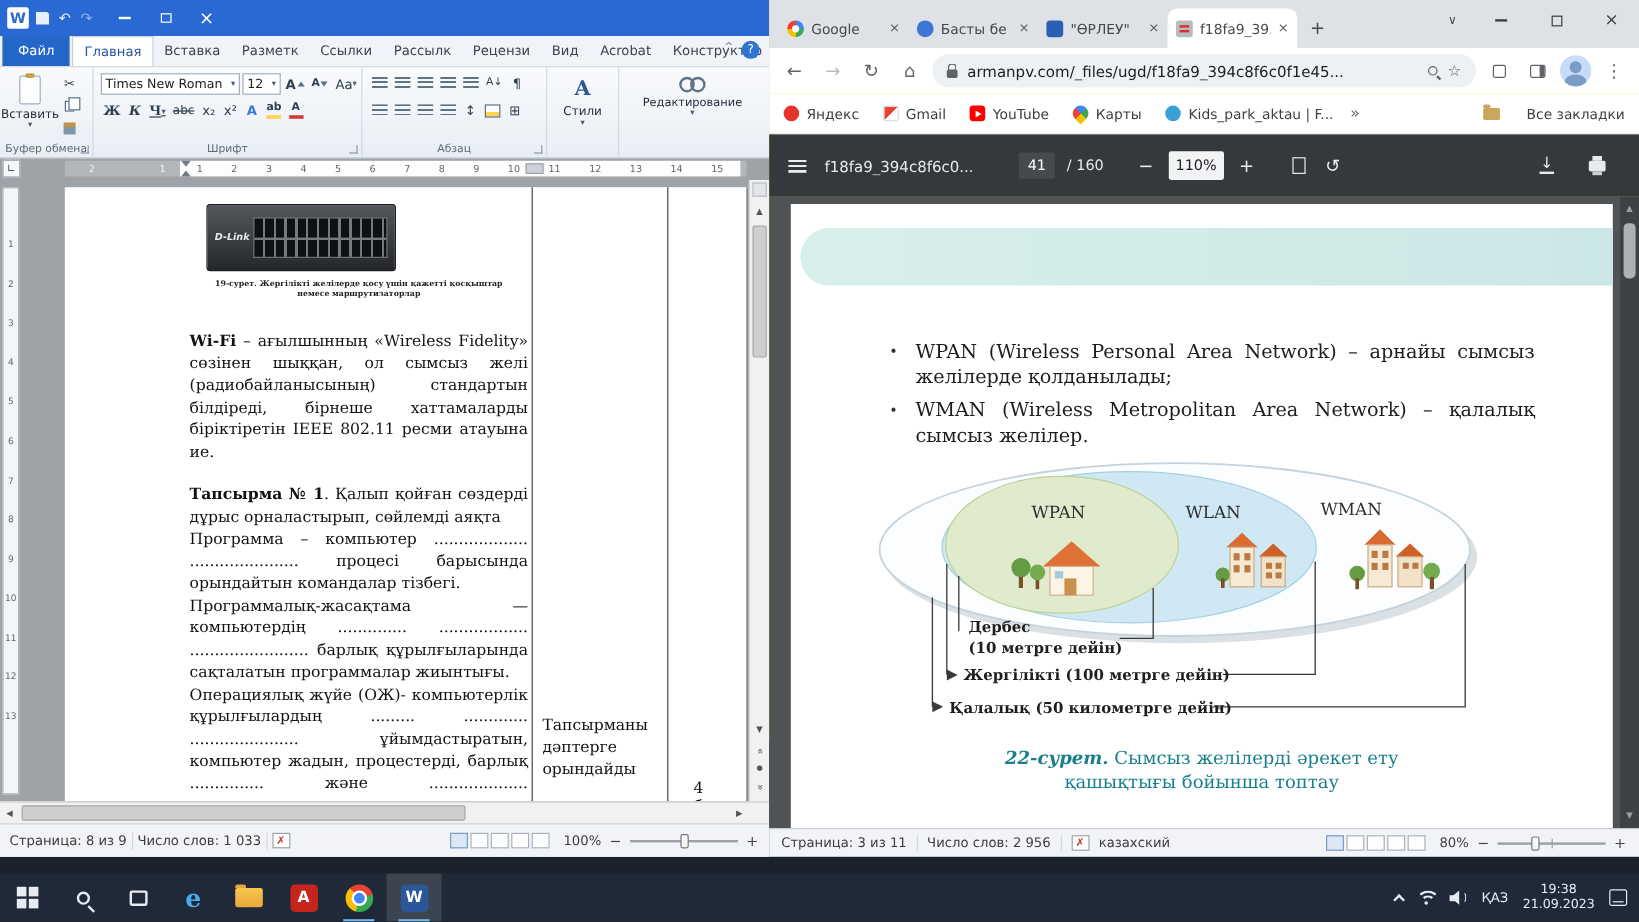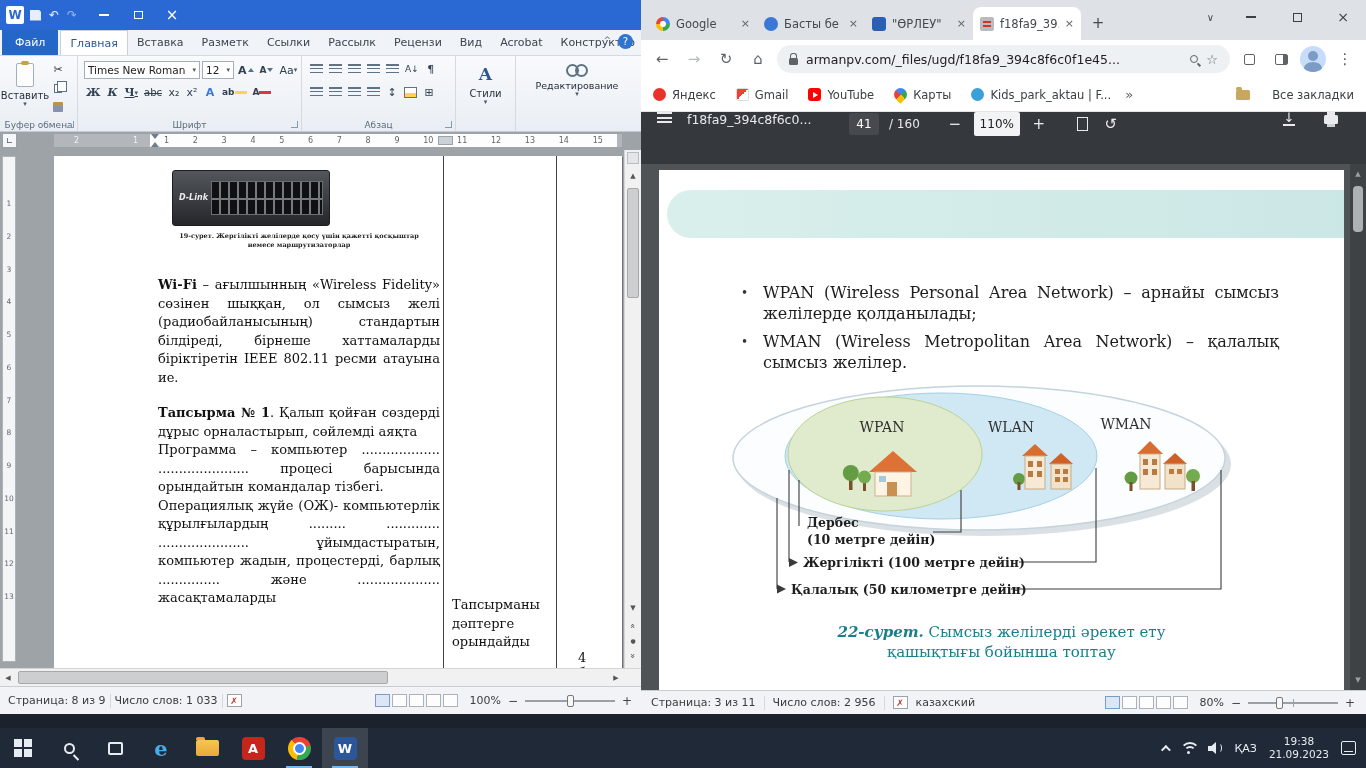--- a/index.html
+++ b/index.html
@@ -45,21 +45,21 @@
   .frow{position:absolute;left:6px;display:flex;align-items:center;gap:2px}
   .r1{top:5px}.r2{top:28px}
   .combo{height:18px;background:#fff;border:1px solid #a3aebc;display:inline-flex;align-items:center;justify-content:space-between;padding:0 3px;font-size:10.5px;color:#222}
   .fname{width:116px}.fsize{width:32px}
   .serif-b{font-family:"DejaVu Serif",serif;font-weight:bold}
   .serif-i{font-family:"DejaVu Serif",serif;font-style:italic;font-weight:bold}
   .serif-u{font-family:"DejaVu Serif",serif;text-decoration:underline;font-weight:bold}
   .strike{text-decoration:line-through;font-size:10px}
   .tri-up{width:0;height:0;border-left:3px solid transparent;border-right:3px solid transparent;border-bottom:4px solid #5a6f8a;margin-left:1px}
   .tri-dn{width:0;height:0;border-left:3px solid transparent;border-right:3px solid transparent;border-top:4px solid #5a6f8a;margin-left:1px}
-  .stack{flex-direction:row;gap:0;line-height:1}
+  .stack{flex-direction:column;gap:0;line-height:1}
   .cbar{width:12px;height:3px;display:block;margin-top:1px}
   .cbar.y{background:#ffd34d}.cbar.r{background:#d43c3c}
   .fx-a{color:#3a7bd5;font-weight:bold}
   .g-par{width:154px}
   .bars{width:13px;height:11px;background:repeating-linear-gradient(to bottom,#5f7385 0 1.6px,transparent 1.6px 3.8px);display:block}
   .shade{width:13px;height:11px;border:1px solid #5f7385;background:linear-gradient(#fff 55%,#ffd34d 55%);display:block}
   .g-styles{width:60px;display:flex;flex-direction:column;align-items:center;padding-top:8px}
   .sty-ico{font-family:"DejaVu Serif",serif;font-size:17px;color:#2b579a;font-weight:bold}
   .sty-lbl{font-size:10px;color:#1f2a38;margin-top:4px}
   .g-edit{width:122px;display:flex;flex-direction:column;align-items:center;padding-top:8px;border-right:none}
@@ -161,21 +161,21 @@
   .f-yx{background:#e8332b;border-radius:50%}
   .f-gm{background:linear-gradient(135deg,#ea4335 0 50%,#fff 50%);border:1px solid #ddd;border-radius:2px}
   .f-yt{background:#f00;border-radius:3px;position:relative}
   .f-yt::after{content:"";position:absolute;left:5px;top:3.5px;border-left:5px solid #fff;border-top:3px solid transparent;border-bottom:3px solid transparent}
   .f-mp{background:conic-gradient(#4285f4 0 25%,#34a853 25% 50%,#fbbc05 50% 75%,#ea4335 75%);border-radius:50% 50% 50% 0;transform:rotate(-45deg)}
   .f-kp{background:#3aa0d8;border-radius:50%}
   .bm-more{font-size:13px;color:#5f6368;margin-left:-6px}
   .bm-all{margin-left:auto;display:flex;align-items:center;gap:22px}
   .folder-sm{width:14px;height:10px;background:#c9a85e;border-radius:1.5px;position:relative;display:block}
   .folder-sm::before{content:"";position:absolute;top:-2.5px;left:0;width:6px;height:2.5px;background:#c9a85e;border-radius:1.5px 1.5px 0 0}
-  .pdf-bar{height:52px;background:#35393d;position:relative;display:flex;align-items:flex-start;padding:0 14px;color:#e8eaed}
+  .pdf-bar{height:52px;background:#35393d;position:relative;display:flex;align-items:center;padding:0 14px;color:#e8eaed}
   .hamb{width:15px;height:11px;background:repeating-linear-gradient(to bottom,#e8eaed 0 2px,transparent 2px 4.5px);display:block}
   .pdf-name{font-size:12.5px;margin-left:14px;white-space:nowrap;overflow:hidden;max-width:150px}
   .pdf-center{position:absolute;left:208px;display:flex;align-items:center;gap:10px}
   .pg-box{width:30px;height:22px;background:#46494d;border-radius:2px;display:flex;align-items:center;justify-content:center;font-size:12px;color:#fff}
   .pg-total{font-size:12px;color:#e8eaed}
   .pdf-ico{display:flex;align-items:center;justify-content:center;font-size:15px;color:#e8eaed;min-width:18px}
   .gap-l{margin-left:16px}
   .zoom-box{width:46px;height:24px;background:#f1f3f4;color:#202124;border-radius:2px;display:flex;align-items:center;justify-content:center;font-size:12px}
   .fit-sq{width:11px;height:14px;border:1.5px solid #e8eaed;display:block}
   .pdf-right{position:absolute;right:26px;display:flex;align-items:center;gap:24px}
@@ -457,20 +457,21 @@
 
       <div class="fig-cap">
         <span>19-сурет. Жергілікті желілерде қосу үшін қажетті қосқыштар</span><br>
         <span>немесе маршрутизаторлар</span>
       </div>
 
       <div class="body-text">
         <p><b>Wi-Fi</b><span> – ағылшынның «Wireless Fidelity» сөзінен шыққан, ол сымсыз желі (радиобайланысының) стандартын білдіреді, бірнеше хаттамаларды біріктіретін IEEE 802.11 ресми атауына ие.</span></p>
         <p class="sp"><b>Тапсырма № 1</b><span>. Қалып қойған сөздерді дұрыс орналастырып, сөйлемді аяқта</span></p>
         <p>Программа – компьютер ................... ...................... процесі барысында орындайтын командалар тізбегі.</p>
+        <p>Программалық-жасақтама — компьютердің .............. .................. ........................ барлық құрылғыларында сақталатын программалар жиынтығы.</p>
         <p>Операциялық жүйе (ОЖ)- компьютерлік құрылғылардың ......... ............. ...................... ұйымдастыратын, компьютер жадын, процестерді, барлық ............... және .................... жасақтамаларды</p>
       </div>
 
       <div class="side-note">Тапсырманы дәптерге орындайды</div>
       <div class="points">4 балл</div>
     </div>
 
     <div class="vscroll">
       <i class="vs-toggle"></i>
       <span class="vs-btn vs-up">▲</span>

